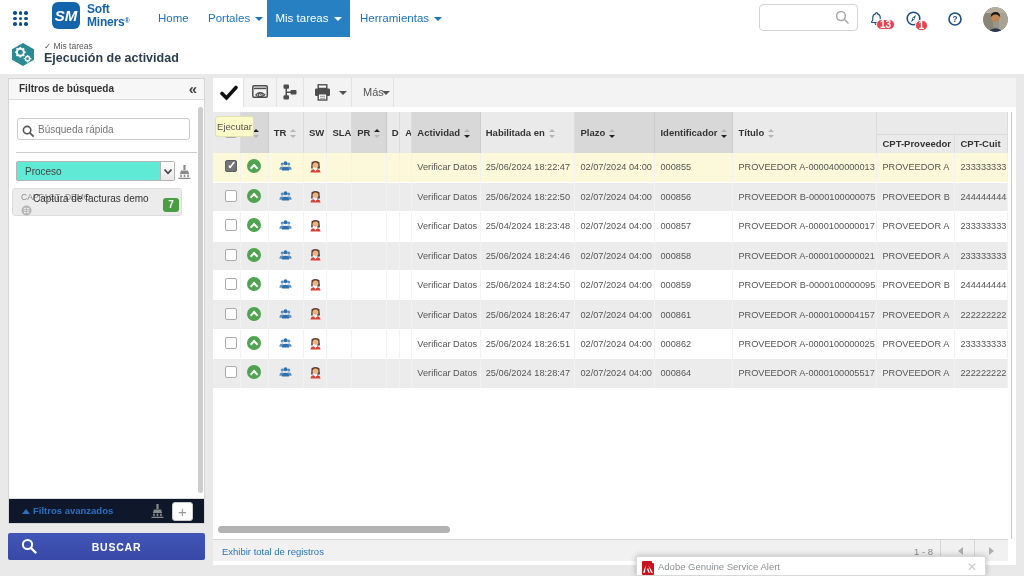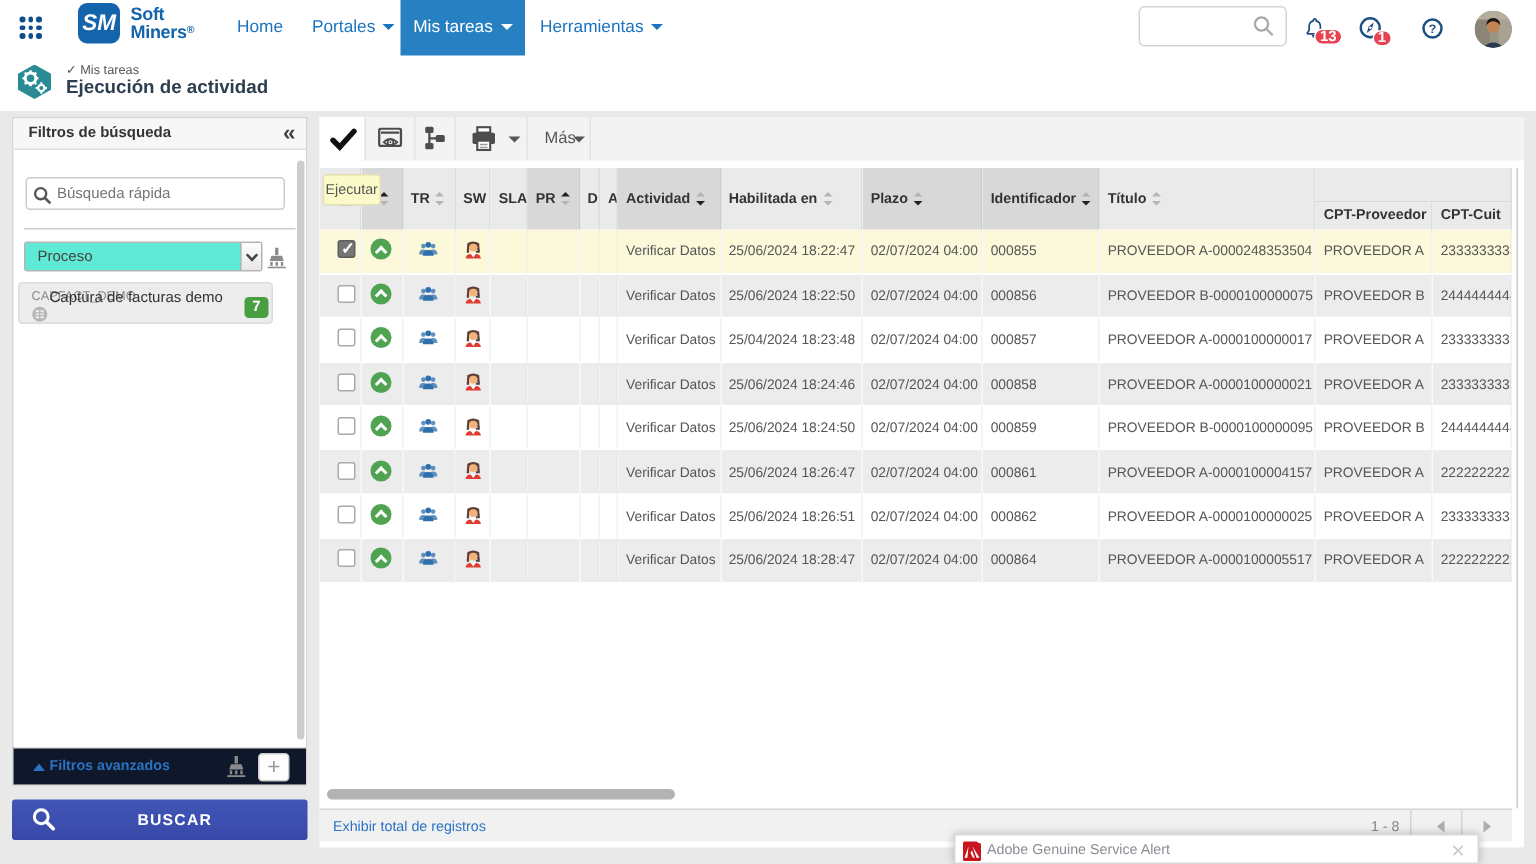--- a/index.html
+++ b/index.html
@@ -369,21 +369,21 @@
                 <circle cx="10" cy="9.3" r="0.9" fill="#444"></circle>
               </svg></td>
     <td></td>
             <td></td>
             <td></td>
             <td></td>
     <td class="padc">Verificar Datos</td>
     <td class="padc">25/06/2024 18:22:47</td>
     <td class="padc">02/07/2024 04:00</td>
     <td class="padc">000855</td>
-    <td class="padc">PROVEEDOR A-0000248353504</td>
+    <td class="padc">PROVEEDOR A-0000400000013</td>
     <td class="padc">PROVEEDOR A</td>
     <td class="padc">23333333333</td>
   </tr>
   <tr class="datarow odd">
     <td class="cellmid c1"><span class="cb"></span></td>
     <td class="cellmid"><span class="gcircle"></span></td>
     <td class="cellmid"><svg width="13" height="12" viewBox="0 0 16 14">
                 <g fill="#2e6fad">
                   <circle cx="4" cy="4.6" r="1.9" opacity="0.75"></circle>
                   <circle cx="12" cy="4.6" r="1.9" opacity="0.75"></circle>

